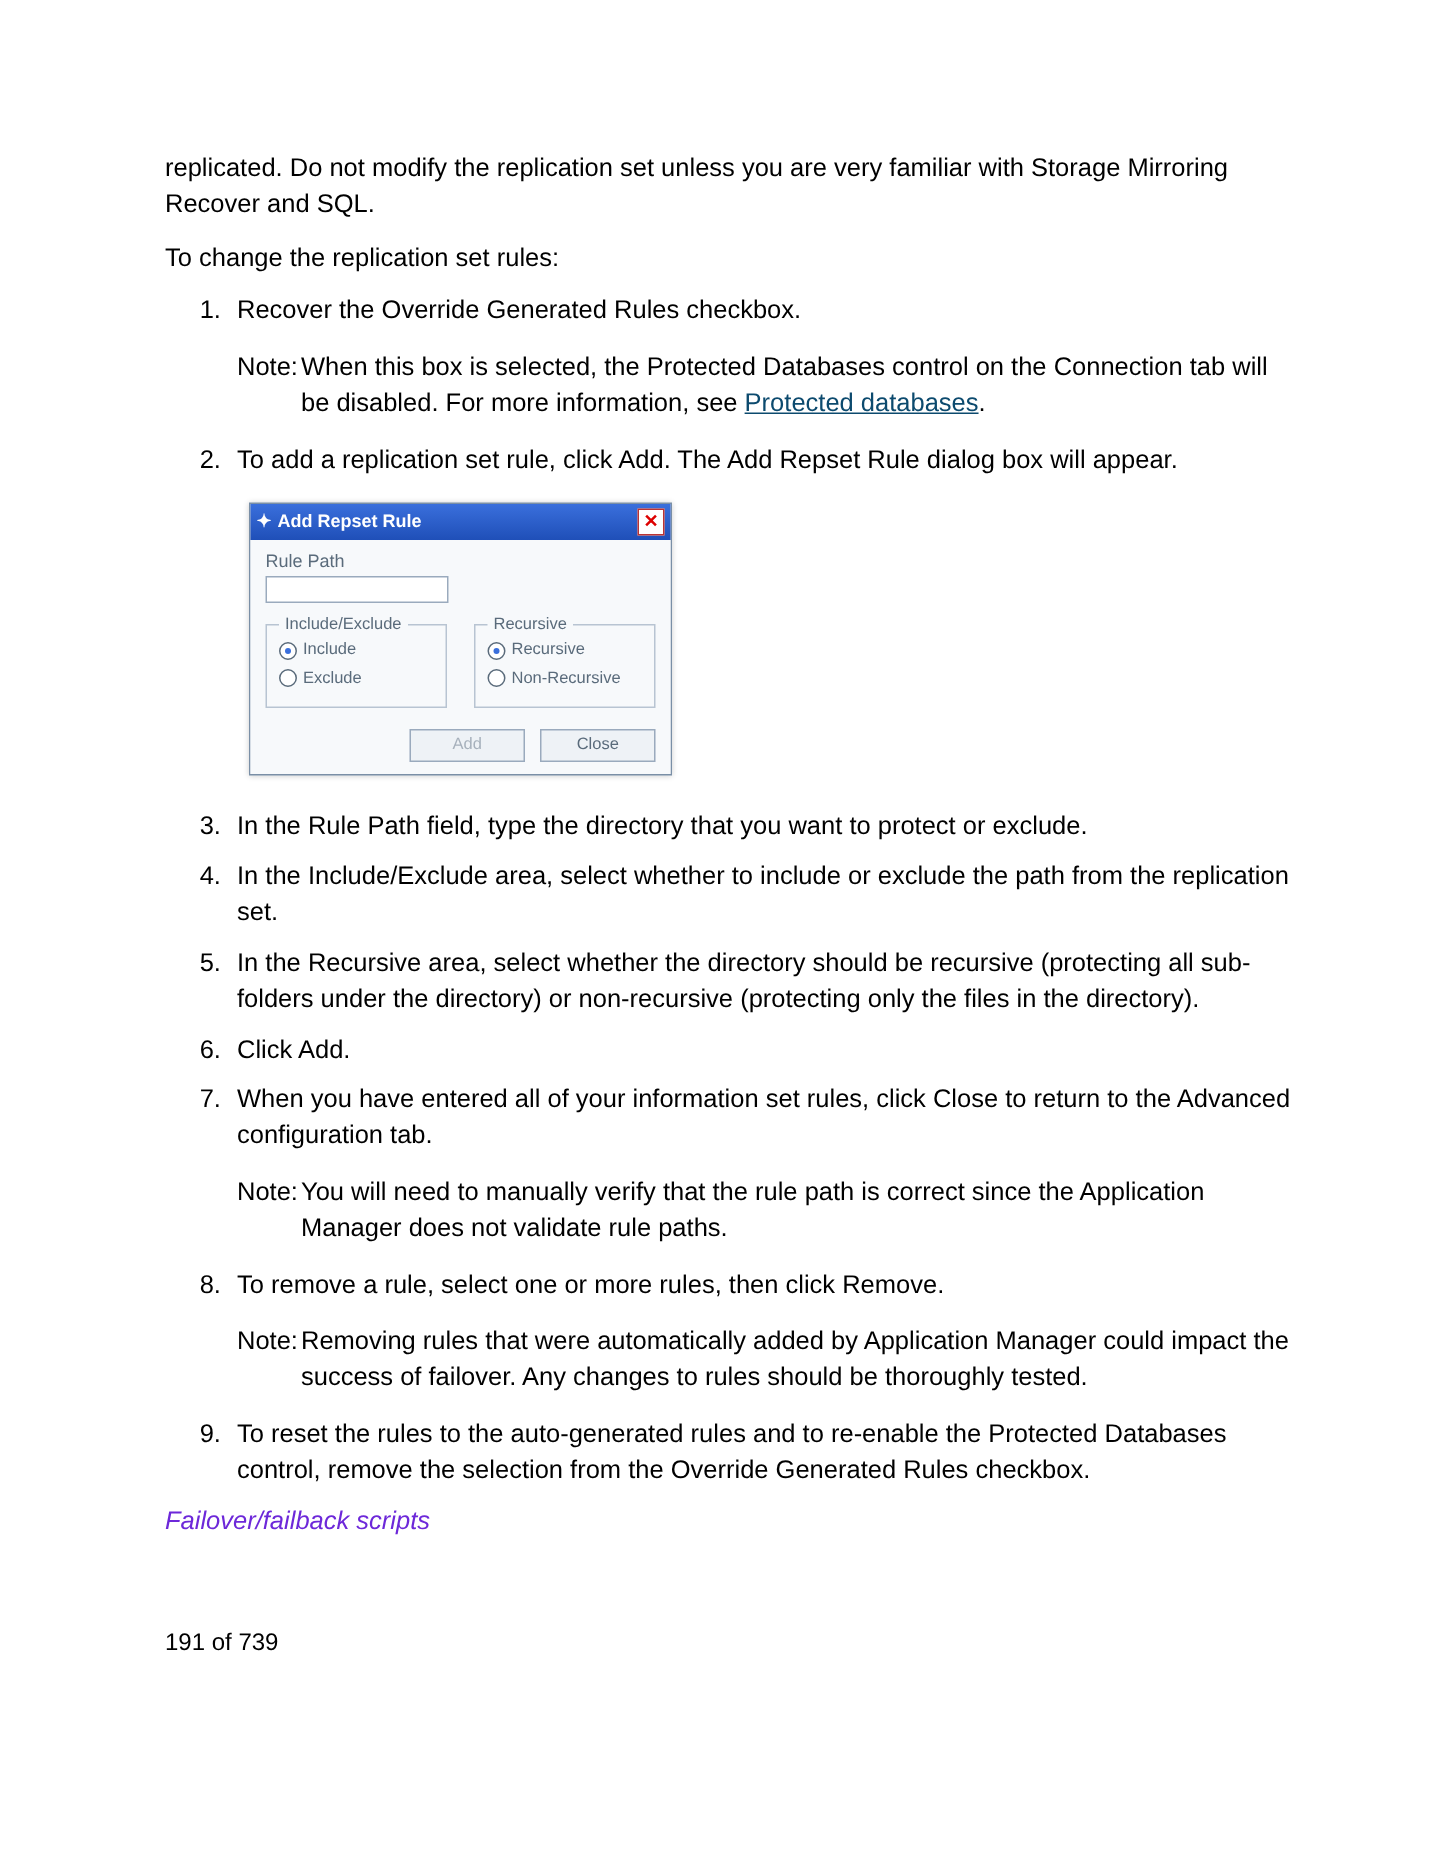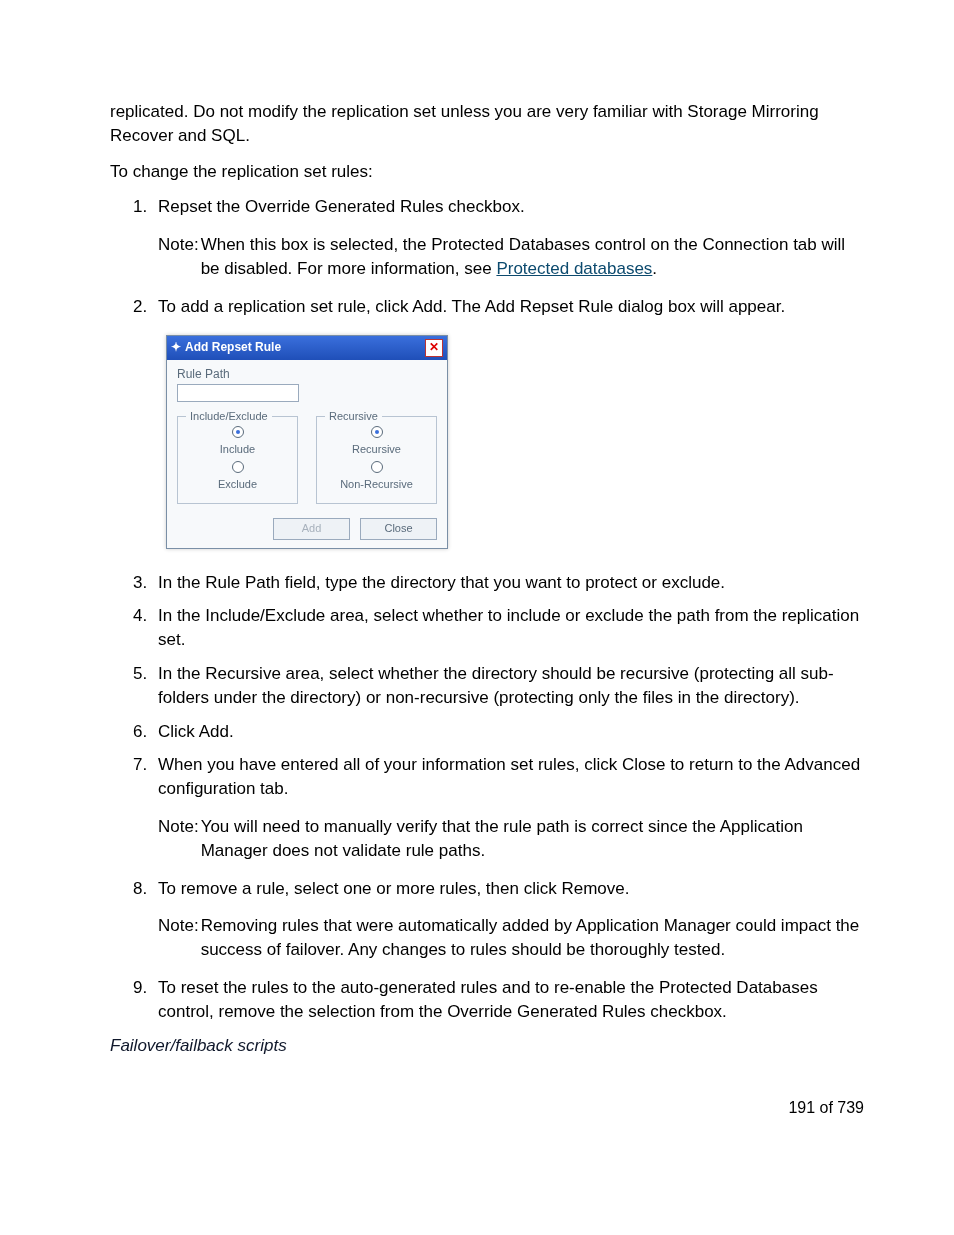--- a/index.html
+++ b/index.html
@@ -72,57 +72,57 @@
     position: relative;
     margin-top: 6px;
   }
   .legend {
     position: absolute;
     top: -8px; left: 8px;
     background: #f7f9fb;
     padding: 0 4px;
     font-size: 11px;
   }
-  .radio-row { display: flex; align-items: center; gap: 4px; margin: 3px 0; font-size: 11px; flex-direction: column; }
+  .radio-row { display: flex; align-items: center; gap: 4px; margin: 3px 0; font-size: 11px; }
   .radio {
     width: 10px; height: 10px; border: 1px solid #5a6b7b; border-radius: 50%;
     display: inline-flex; align-items: center; justify-content: center;
     background: #fff;
   }
   .radio.sel::after { content: ""; width: 4px; height: 4px; background: #3a6fdc; border-radius: 50%; }
   .dialog-buttons { display: flex; justify-content: flex-end; gap: 10px; padding: 6px 10px 8px 10px; background: #f7f9fb; }
   .dlg-btn {
     min-width: 55px;
     padding: 2px 10px;
     border: 1px solid #9aaabd;
     background: #eef2f6;
     font-size: 11px;
     text-align: center;
   }
   .dlg-btn.disabled { color: #a7b1bc; }
   .section-heading {
-    color: #0f172a;
+    color: #6d28d9;
     font-style: italic;
     margin-top: 10px;
     font-size: 17px;
   }
-  .page-number { text-align: right; margin-top: 40px; font-size: 16px; }
+  .page-number { text-align: left; margin-top: 60px; font-size: 16px; }
 </style>
 </head>
 <body>
 
 <p>
   <span>replicated. </span><span class="bold">Do not</span><span> modify the replication set unless you are very familiar with Storage Mirroring Recover and SQL.</span>
 </p>
 
 <p>To change the replication set rules:</p>
 
 <ol class="main-list">
   <li>
-    <span>Repset the </span><span class="bold">Override Generated Rules</span><span> checkbox.</span>
+    <span>Recover the </span><span class="bold">Override Generated Rules</span><span> checkbox.</span>
     <div class="note-block">
       <span class="note-label">Note:</span>
       <span class="note-text">
         <span>When this box is selected, the Protected Databases control on the Connection tab will be disabled. For more information, see </span><a href="#" class="link">Protected databases</a><span>.</span>
       </span>
     </div>
   </li>
 
   <li>
     <span>To add a replication set rule, click </span><span class="bold">Add</span><span>. The Add Repset Rule dialog box will appear.</span>

